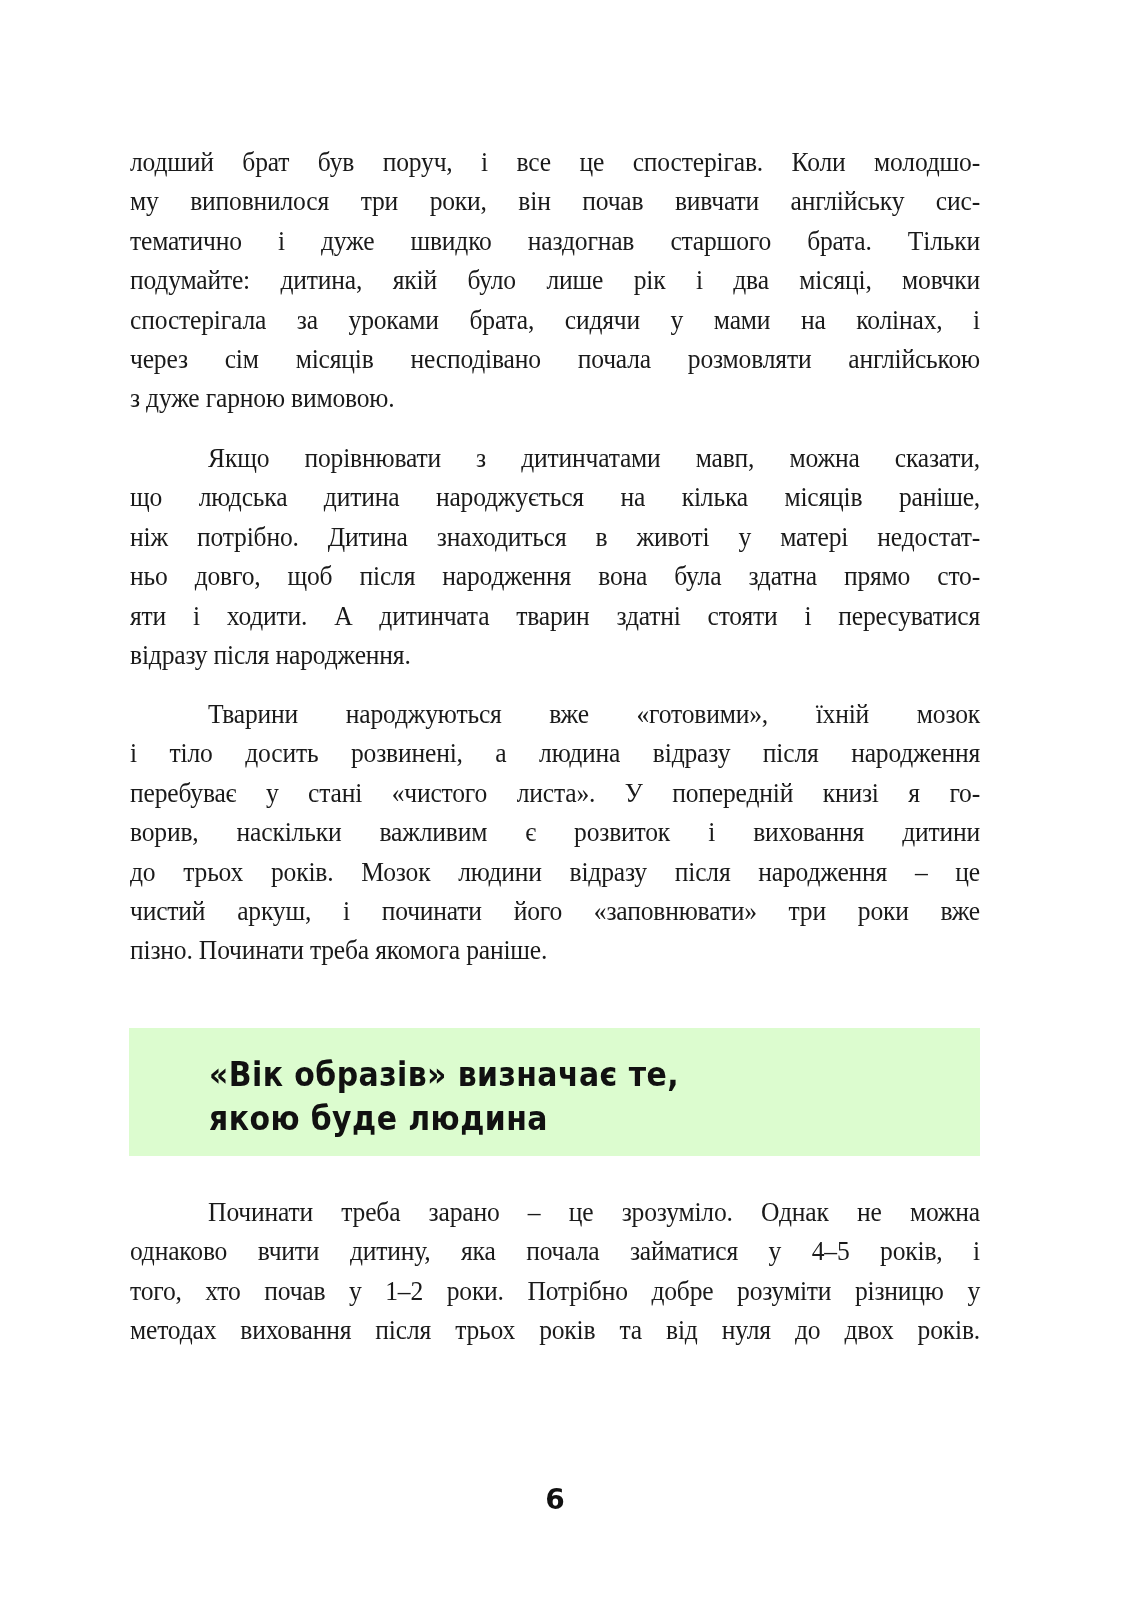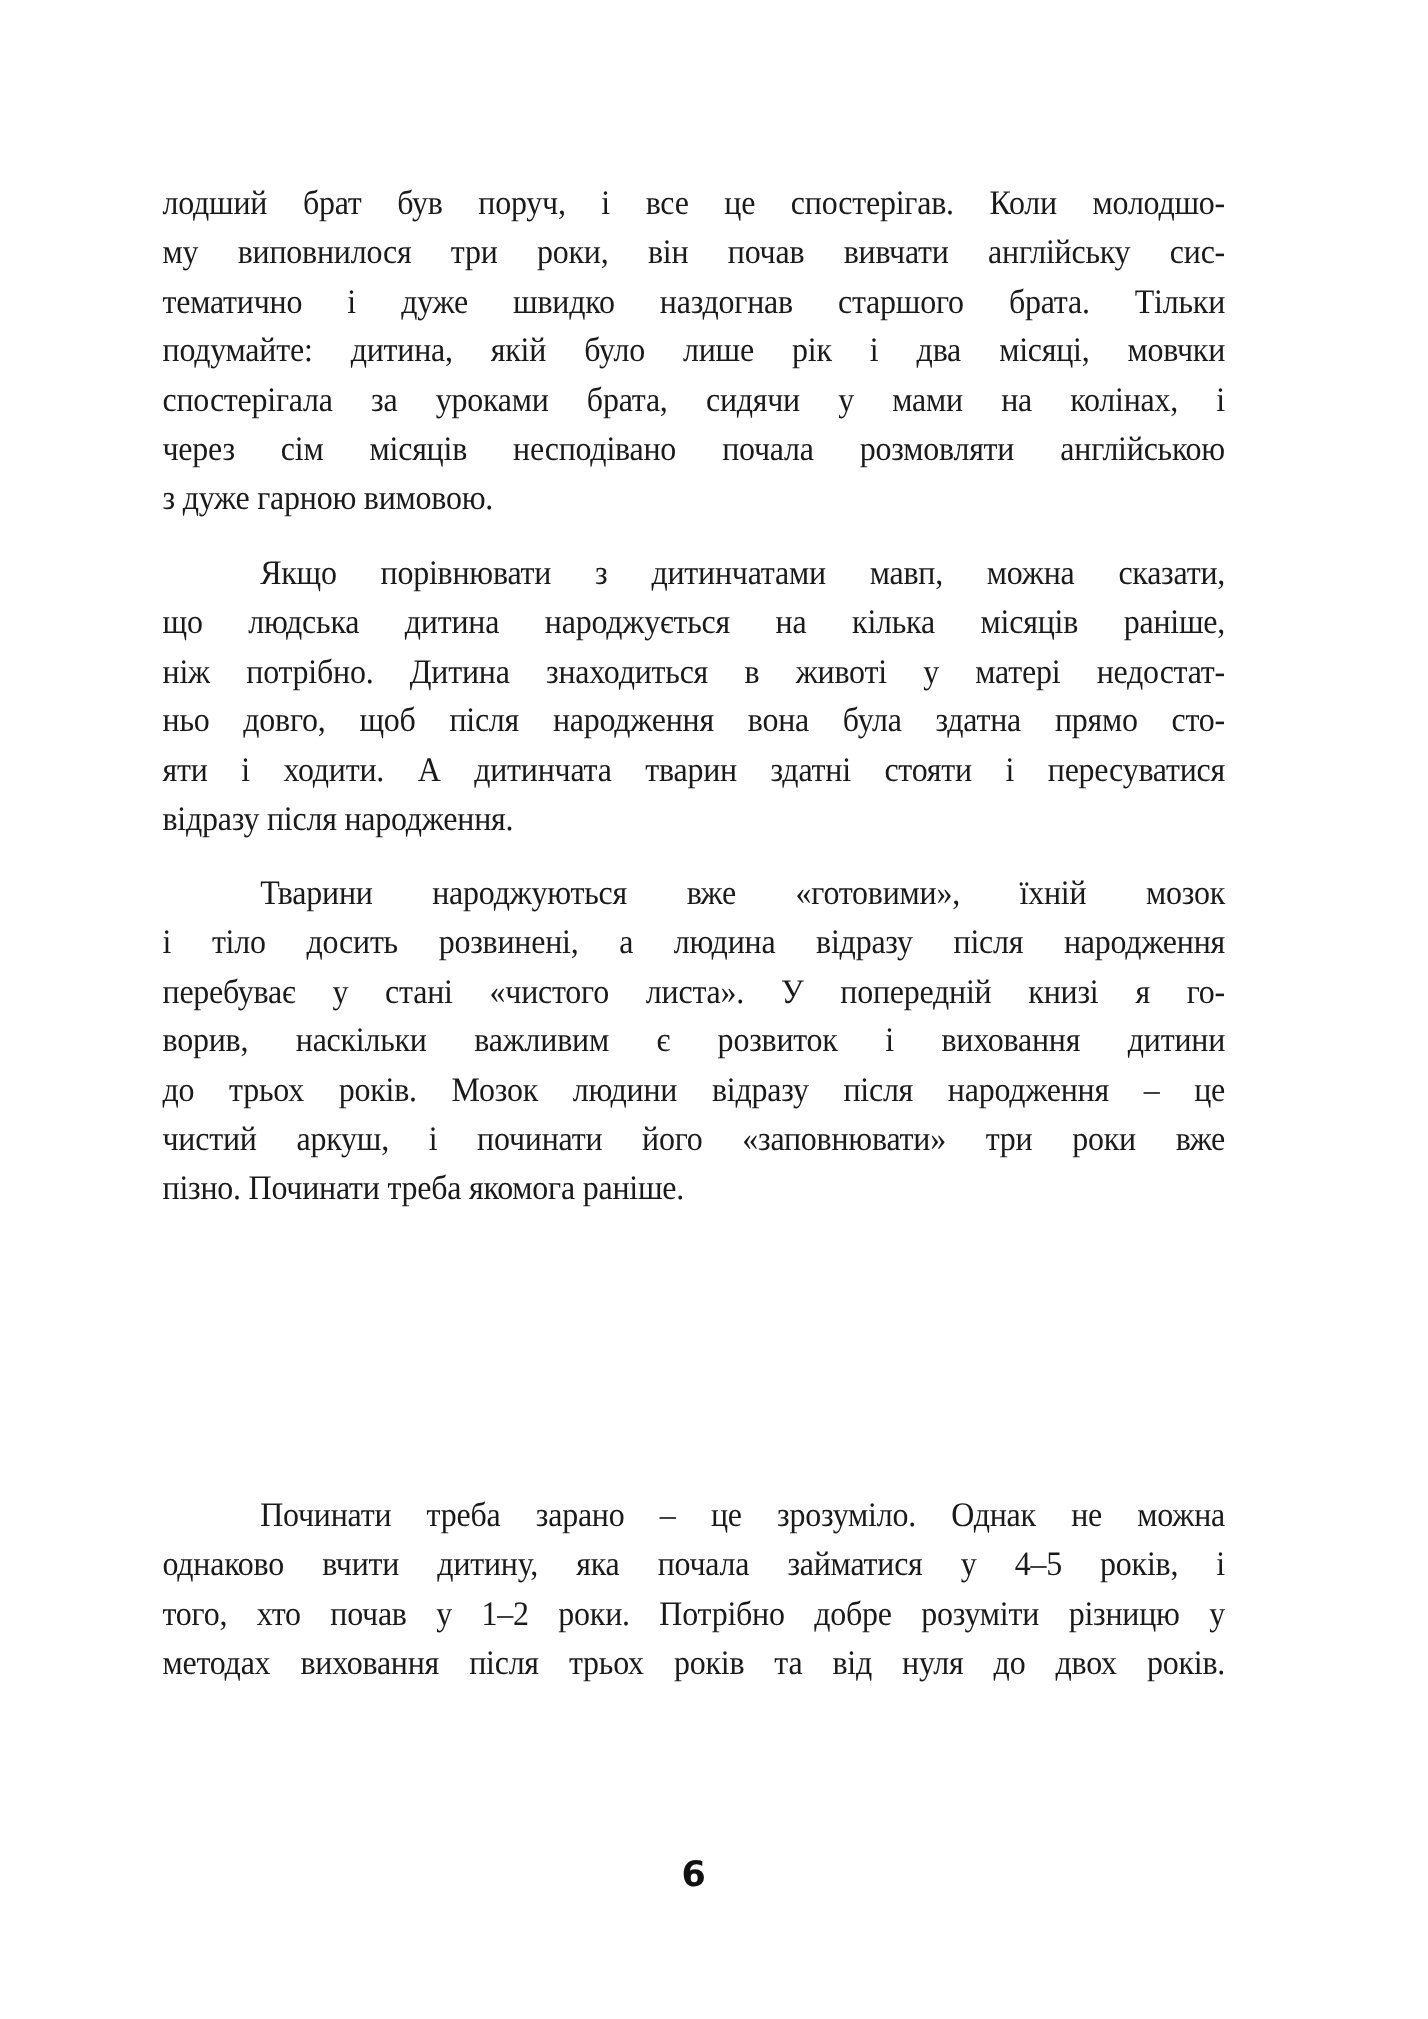--- a/index.html
+++ b/index.html
@@ -108,20 +108,26 @@
   <p class="para p3">
     <span class="line indent">Тварини народжуються вже «готовими», їхній мозок</span>
     <span class="line">і тіло досить розвинені, а людина відразу після народження</span>
     <span class="line">перебуває у стані «чистого листа». У попередній книзі я го-</span>
     <span class="line">ворив, наскільки важливим є розвиток і виховання дитини</span>
     <span class="line">до трьох років. Мозок людини відразу після народження – це</span>
     <span class="line">чистий аркуш, і починати його «заповнювати» три роки вже</span>
     <span class="line last">пізно. Починати треба якомога раніше.</span>
   </p>
 
+  <div class="heading-box">
+    <h2 class="heading-text">
+      <span>«Вік образів» визначає те,</span>
+      <span>якою буде людина</span>
+    </h2>
+  </div>
 
   <p class="para p4">
     <span class="line indent">Починати треба зарано – це зрозуміло. Однак не можна</span>
     <span class="line">однаково вчити дитину, яка почала займатися у 4–5 років, і</span>
     <span class="line">того, хто почав у 1–2 роки. Потрібно добре розуміти різницю у</span>
     <span class="line">методах виховання після трьох років та від нуля до двох років.</span>
   </p>
 
   <div class="page-number">6</div>
 </div>

